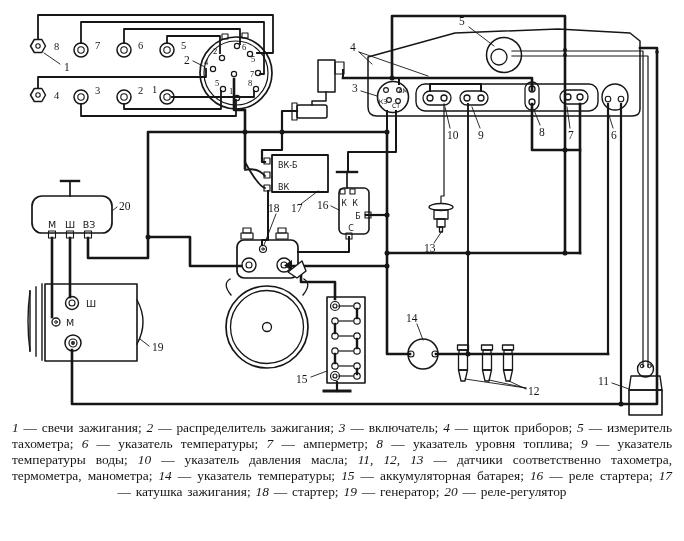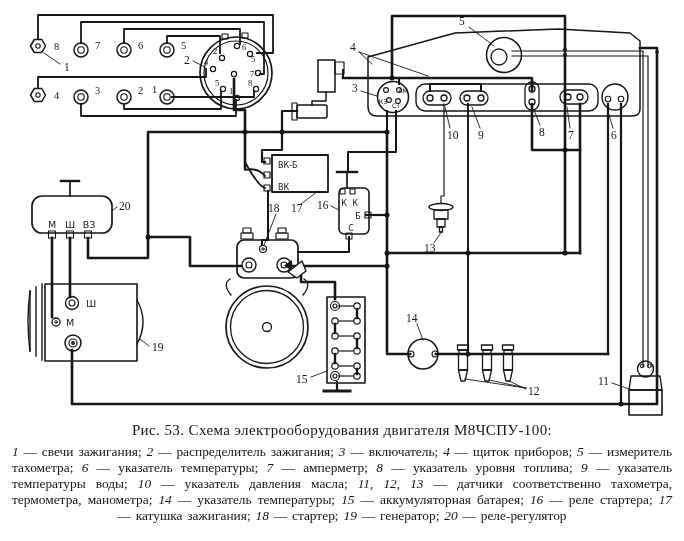--- a/index.html
+++ b/index.html
@@ -449,16 +449,15 @@
     <text class="num" x="296" y="383">15</text>
     <text class="num" x="317" y="209">16</text>
     <text class="num" x="291" y="212">17</text>
     <text class="num" x="268" y="212">18</text>
     <text class="num" x="152" y="351">19</text>
     <text class="num" x="119" y="210">20</text>
   </g>
 </svg>
 
 <div class="caption">
-  <div class="cap-title">Рис. 53. Схема электрооборудования двигателя М8ЧСПУ-100:</div>
   <p class="cap-legend"><i>1</i> — свечи зажигания; <i>2</i> — распределитель зажигания; <i>3</i> — включатель; <i>4</i> — щиток приборов; <i>5</i> — измеритель тахометра; <i>6</i> — указатель температуры; <i>7</i> — амперметр; <i>8</i> — указатель уровня топлива; <i>9</i> — указатель температуры воды; <i>10</i> — указатель давления масла; <i>11, 12, 13</i> — датчики соответственно тахометра, термометра, манометра; <i>14</i> — указатель температуры; <i>15</i> — аккумуляторная батарея; <i>16</i> — реле стартера; <i>17</i> — катушка зажигания; <i>18</i> — стартер; <i>19</i> — генератор; <i>20</i> — реле-регулятор</p>
 </div>
 </div>
 
 </body></html>

